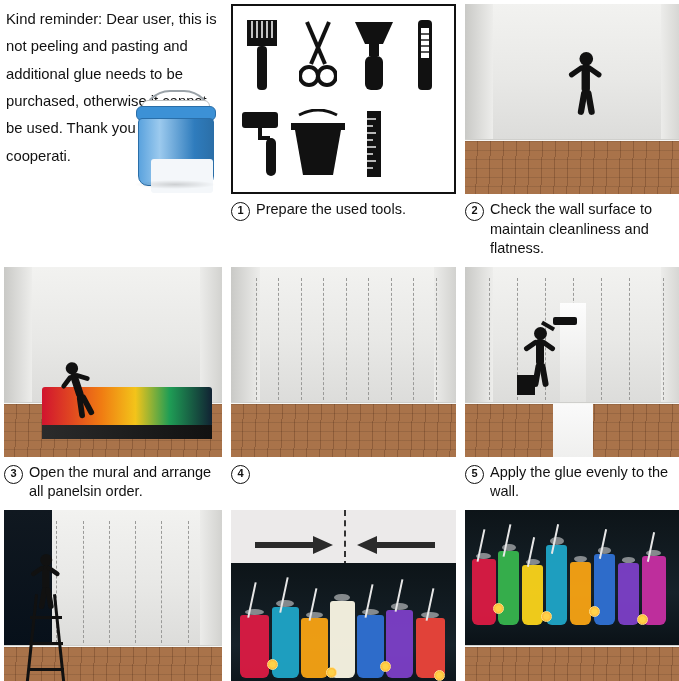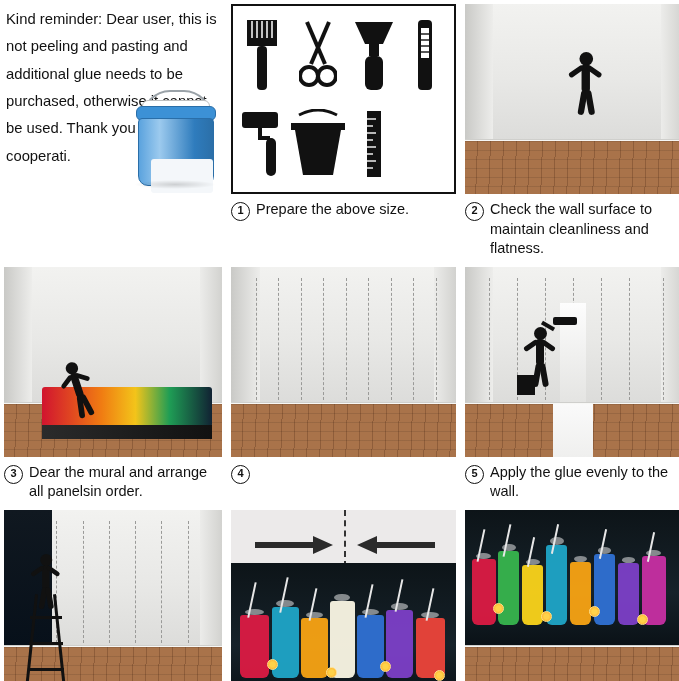--- a/index.html
+++ b/index.html
@@ -273,21 +273,21 @@
                 <line x1="4" y1="45" x2="10" y2="45"></line>
               <line x1="4" y1="52" x2="13" y2="52"></line>
                 <line x1="4" y1="59" x2="10" y2="59"></line>
             </g>
           </svg>
         </span>
         <span></span>
       </div>
       <div class="caption">
         <span class="num">1</span>
-        <span class="cap-text">Prepare the above size.</span>
+        <span class="cap-text">Prepare the used tools.</span>
       </div>
     </div>
 
     <div class="cell">
       <div class="panel">
         <div class="room">
           <div class="wall"></div>
           <div class="wall-left"></div>
           <div class="wall-right"></div>
           <div class="baseboard"></div>
@@ -323,21 +323,21 @@
               <div class="torso"></div>
             <div class="armL"></div>
               <div class="armR"></div>
             <div class="legL"></div>
               <div class="legR"></div>
           </div>
         </div>
       </div>
       <div class="caption">
         <span class="num">3</span>
-        <span class="cap-text">Dear the mural and arrange all panelsin order.</span>
+        <span class="cap-text">Open the mural and arrange all panelsin order.</span>
       </div>
     </div>
 
     <div class="cell">
       <div class="panel">
         <div class="room">
           <div class="wall"></div>
           <div class="wall-left"></div>
           <div class="wall-right"></div>
           <div class="panel-lines">

